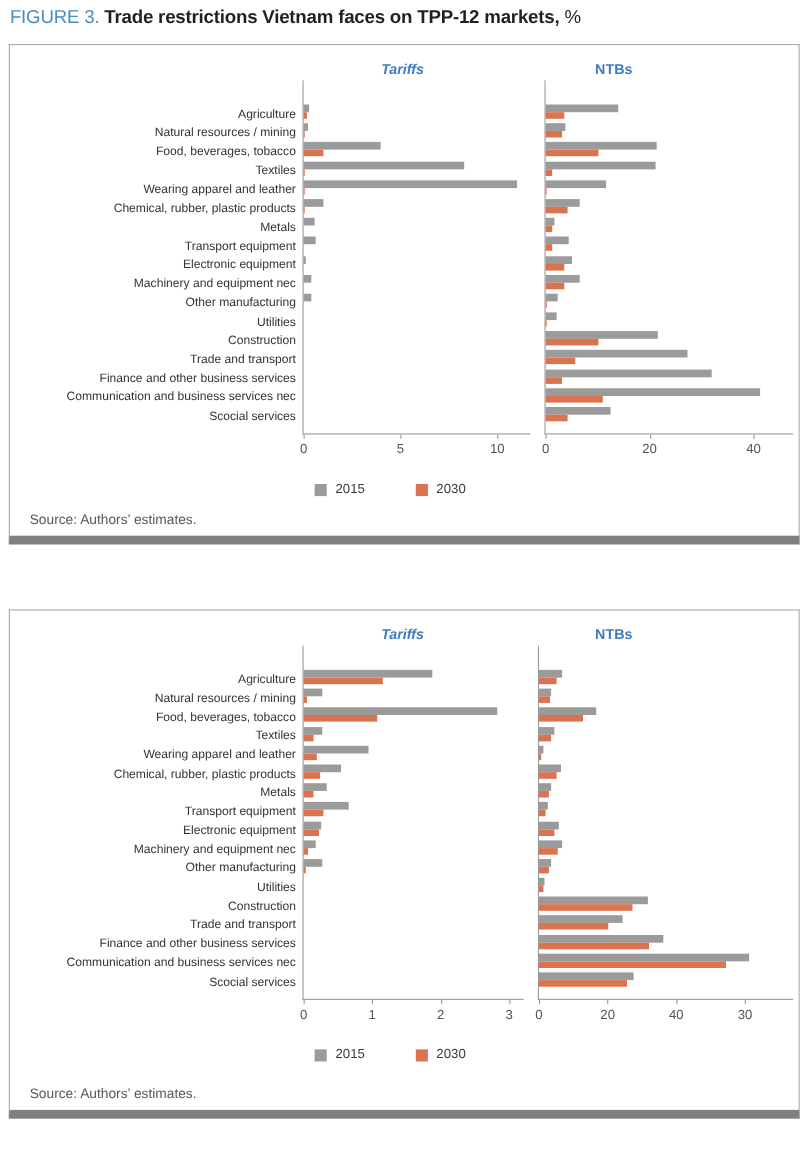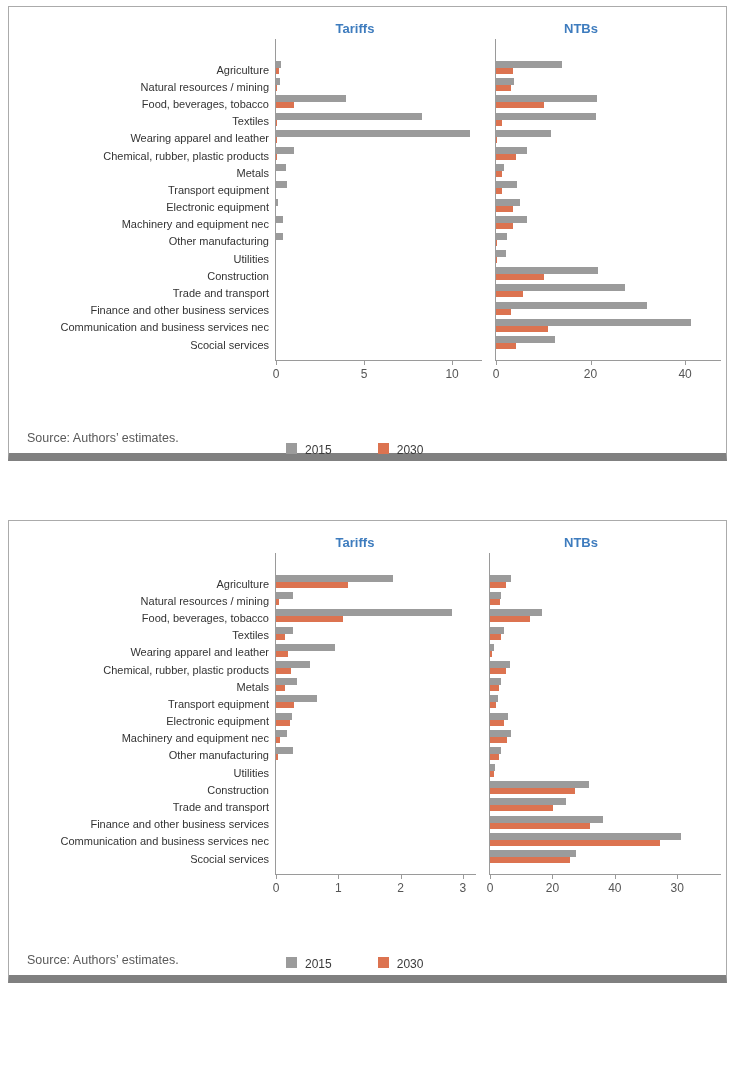--- a/index.html
+++ b/index.html
@@ -27,22 +27,22 @@
   .panel-1 { height:463px; }
 
   .chart-mount { padding-top:12px; }
 
   .hdr-row { position:relative; height:20px; }
   .panel-title {
     position:absolute; top:2px;
     font-size:13px; font-weight:700; color:#3e7cbe;
     text-align:center;
   }
-  .panel-title.p0 { left:266px; width:160px; }
-  .panel-title.p1 { left:497px; width:150px; }
+  .panel-title.p0 { left:277px; width:160px;font-style:italic; }
+  .panel-title.p1 { left:474px; width:150px; }
 
   .chart-body { display:flex; }
 
   .labels-col { width:266px; padding:22px 6px 0 0; }
   .cat-row {
     height:17.2px; display:flex; align-items:center; justify-content:flex-end;
   }
   .cat-label {
     font-size:11px; color:#333333; white-space:nowrap; line-height:12px;
   }
@@ -68,35 +68,40 @@
   .axis-row { display:flex; }
   .axis-spacer { width:266px; flex:none; }
   .ticks { position:relative; height:26px; border-left:1px solid transparent; }
   .tick-mark { position:absolute; top:0; width:1px; height:4px; background:#9a9a9a; }
   .tick-label {
     position:absolute; top:6px; transform:translateX(-50%);
     font-size:12px; color:#555555;
   }
 
   .legend-row { display:flex; align-items:center; gap:46px; margin:16px 0 0 277px; }
-  .legend-item { display:flex; align-items:flex-start;margin-top:40px; }
+  .legend-item { display:flex; align-items:flex-end; }
   .swatch { width:11px; height:11px; margin-right:8px; }
   .legend-label { font-size:12px; color:#3a3a3a; }
 
   .source {
     position:absolute; left:18px; bottom:8px;
     font-size:12.5px; color:#595959;
   }
 </style>
 </head>
 <body>
 
 <div class="page">
 
   <section class="figure">
+    <h2 class="fig-heading">
+      <span class="fig-label">FIGURE 3.</span>
+      <span class="fig-main">Trade restrictions Vietnam faces on TPP-12 markets,</span>
+      <span class="fig-pct">%</span>
+    </h2>
     <div class="panel panel-0">
       <div class="chart-mount fig0">
           <div class="hdr-row">
             <span class="panel-title p0">Tariffs</span>
             <span class="panel-title p1">NTBs</span>
           </div>
           <div class="chart-body">
             <div class="labels-col">
               <div class="cat-row">
                 <span class="cat-label">Agriculture</span>

